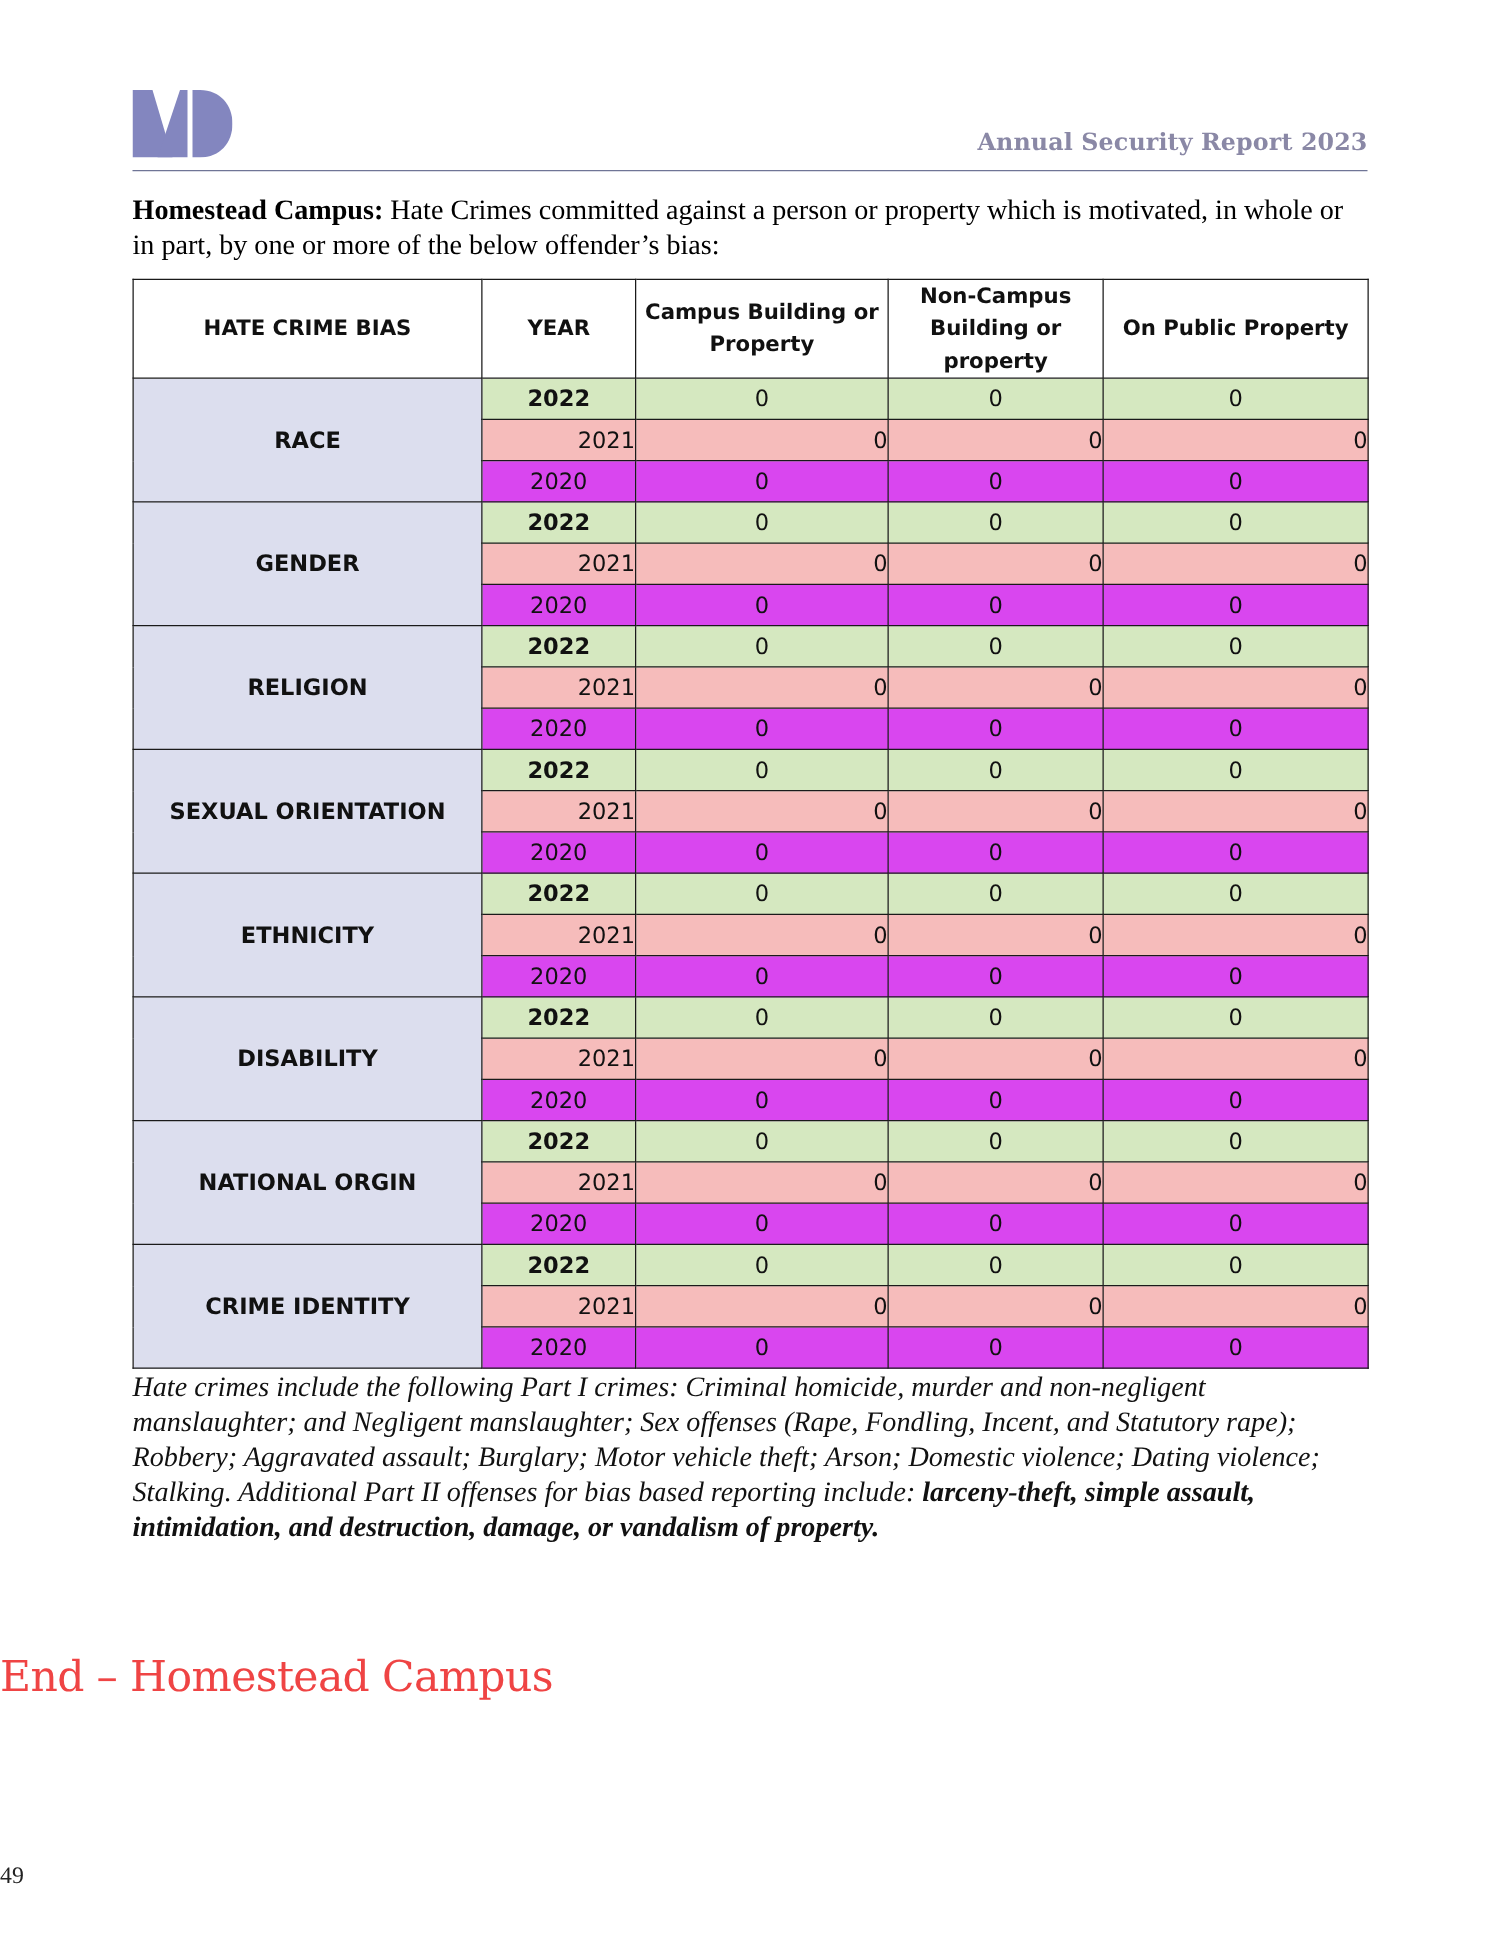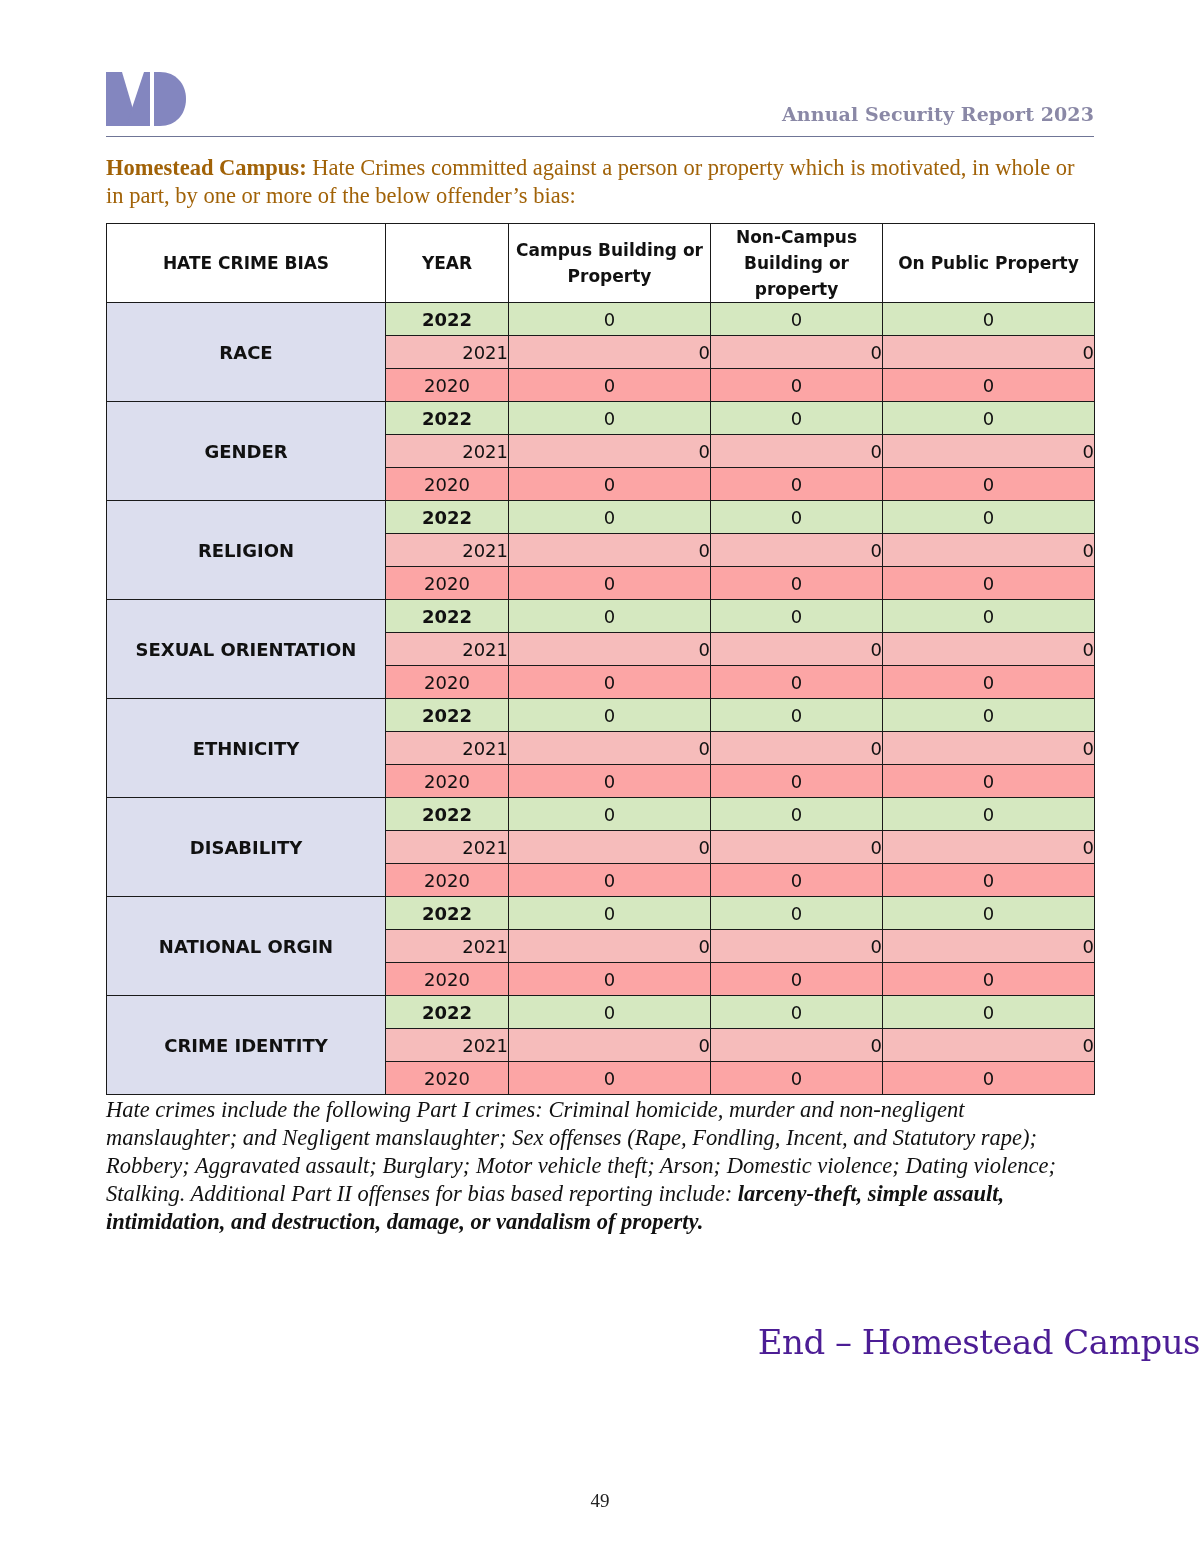--- a/index.html
+++ b/index.html
@@ -6,40 +6,40 @@
   body { width: 1200px; height: 1553px; position: relative; overflow: hidden; }
 
   .page-header { position: absolute; left: 106px; top: 66px; width: 988px; height: 70px; border-bottom: 1.5px solid #6f7596; }
   .logo { position: absolute; left: 0; top: 6px; height: 56px; width: 260px; }
   .logo-mark { position: absolute; left: 0; top: 0; }
   .logo-text { position: absolute; left: 84px; top: 0; font-family: "DejaVu Serif", serif; color: #7c7fb4; line-height: 28px; }
   .logo-text .l1 { font-size: 27px; display: block; letter-spacing: 0.2px; }
   .logo-text .l2 { font-size: 27px; display: block; padding-left: 28px; }
   .report-title { position: absolute; right: 0; top: 37px; font-family: "DejaVu Serif", serif; font-size: 19px; font-weight: bold; color: #8a88a6; letter-spacing: 0.1px; }
 
-  .intro { position: absolute; left: 106px; top: 154px; width: 990px; font-family: "Liberation Serif", serif; font-size: 22.5px; line-height: 28px; color: #a16207; }
+  .intro { position: absolute; left: 106px; top: 154px; width: 990px; font-family: "Liberation Serif", serif; font-size: 22.5px; line-height: 28px; color: #000000; }
   .intro b { font-weight: bold; }
 
   table.hc { position: absolute; left: 106px; top: 223px; width: 988px; border-collapse: collapse; font-family: "DejaVu Sans", sans-serif; table-layout: fixed; }
   table.hc th, table.hc td { border: 1.3px solid #1a1a1a; text-align: center; vertical-align: middle; padding: 0; }
   table.hc th { background: #ffffff; font-size: 17px; font-weight: bold; color: #111; line-height: 26px; height: 78px; }
   table.hc td { height: 32px; font-size: 18px; color: #111; }
   td.bias { background: #dcdeee; font-weight: bold; font-size: 18px; }
   tr.y2022 td.val, tr.y2022 td.yr { background: #d5e8c0; }
   tr.y2021 td.val, tr.y2021 td.yr { background: #f6bcbb; text-align: right; }
-  tr.y2020 td.val, tr.y2020 td.yr { background: #fca5a5; }
+  tr.y2020 td.val, tr.y2020 td.yr { background: #d946ef; }
   tr.y2022 td.yr { font-weight: bold; }
 
   .caveat { position: absolute; left: 106px; top: 1096px; width: 990px; font-family: "Liberation Serif", serif; font-size: 22.5px; line-height: 28px; color: #111; }
   .caveat .ctitle { display: block; }
   .caveat .cbody { font-style: italic; }
   .caveat .cbold { font-style: italic; font-weight: bold; }
 
-  .end-title { position: absolute; left: 0; width: 1200px; top: 1322px; text-align: right; font-family: "DejaVu Serif", serif; font-size: 34px; color: #4c1d95; letter-spacing: -0.5px; }
-  .page-num { position: absolute; left: 0; width: 1200px; top: 1490px; text-align: center; font-family: "Liberation Serif", serif; font-size: 19px; color: #222; }
+  .end-title { position: absolute; left: 0; width: 1200px; top: 1322px; text-align: left; font-family: "DejaVu Serif", serif; font-size: 34px; color: #ef4444; letter-spacing: -0.5px; }
+  .page-num { position: absolute; left: 0; width: 1200px; top: 1490px; font-family: "Liberation Serif", serif; font-size: 19px; color: #222; }
 </style>
 </head>
 <body>
 
 <div class="page-header">
   <div class="logo">
     <svg class="logo-mark" width="80" height="54" viewBox="0 0 80 54">
       <polygon points="0,0 16,0 32,54 0,54" fill="#8386bf"></polygon>
       <polygon points="20,54 38,0 44,0 44,54" fill="#8386bf"></polygon>
       <path d="M48,0 L54,0 C70,0 80,12 80,27 C80,42 70,54 54,54 L48,54 Z" fill="#8386bf"></path>

